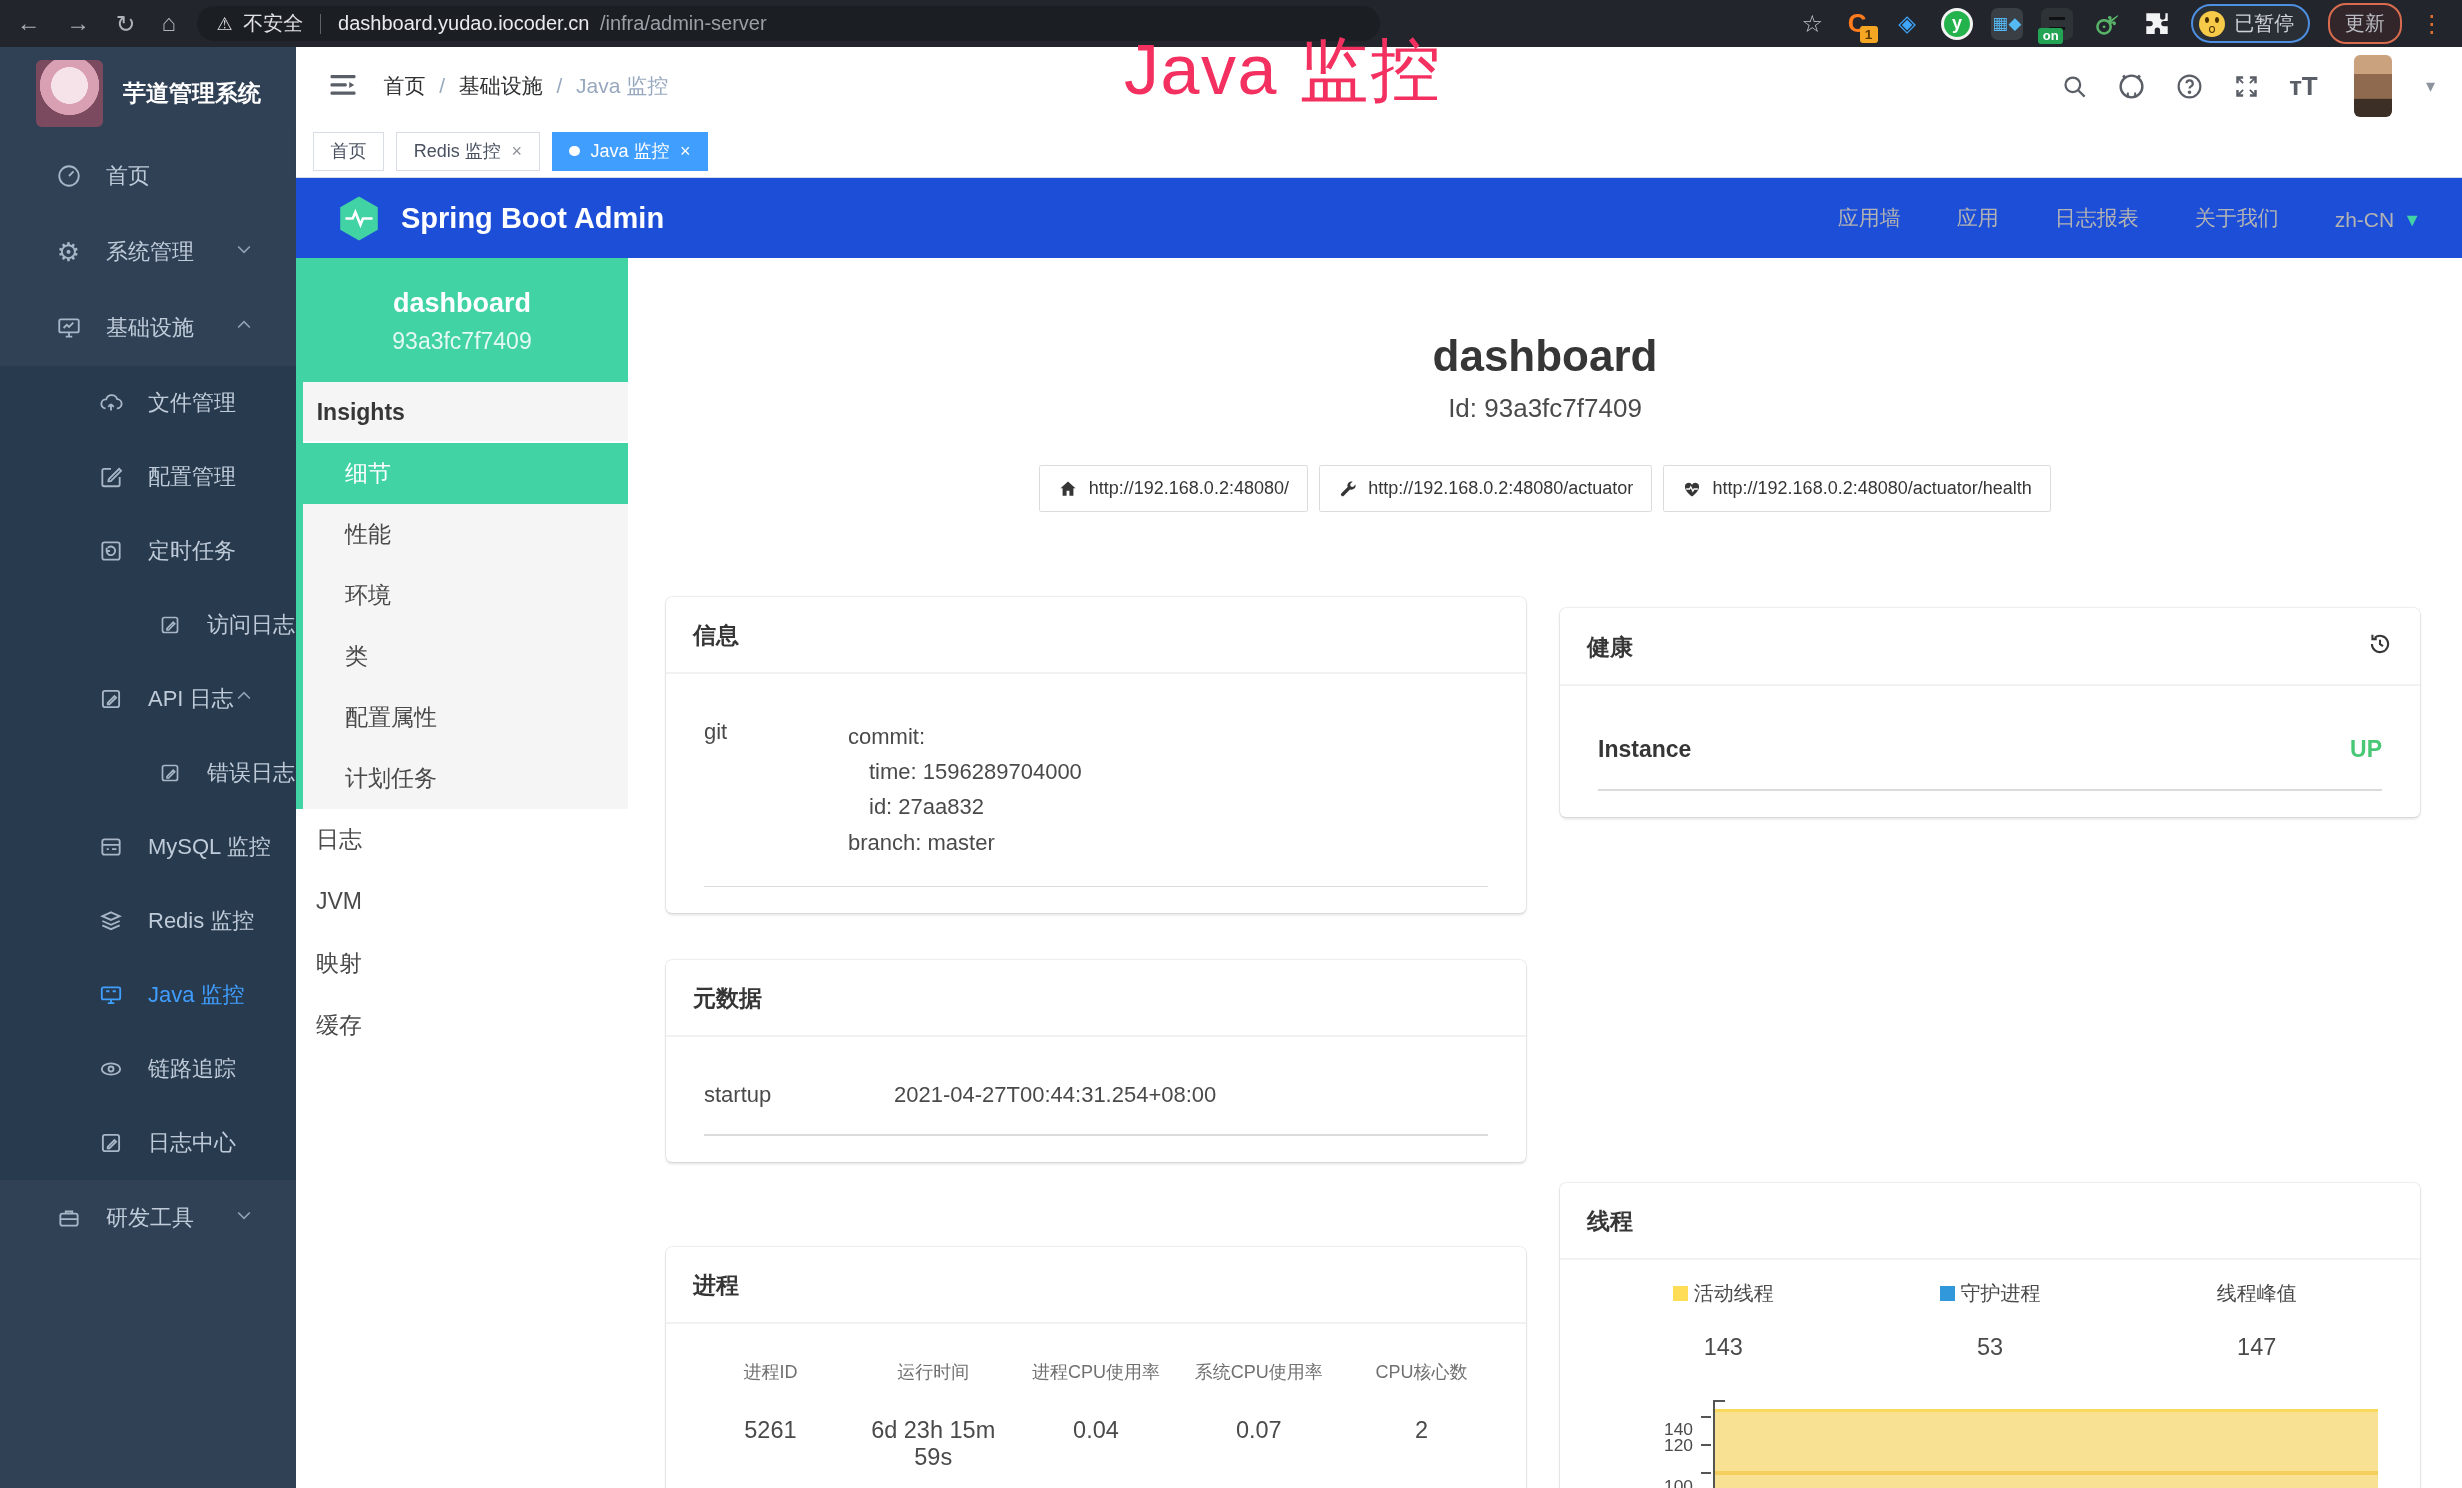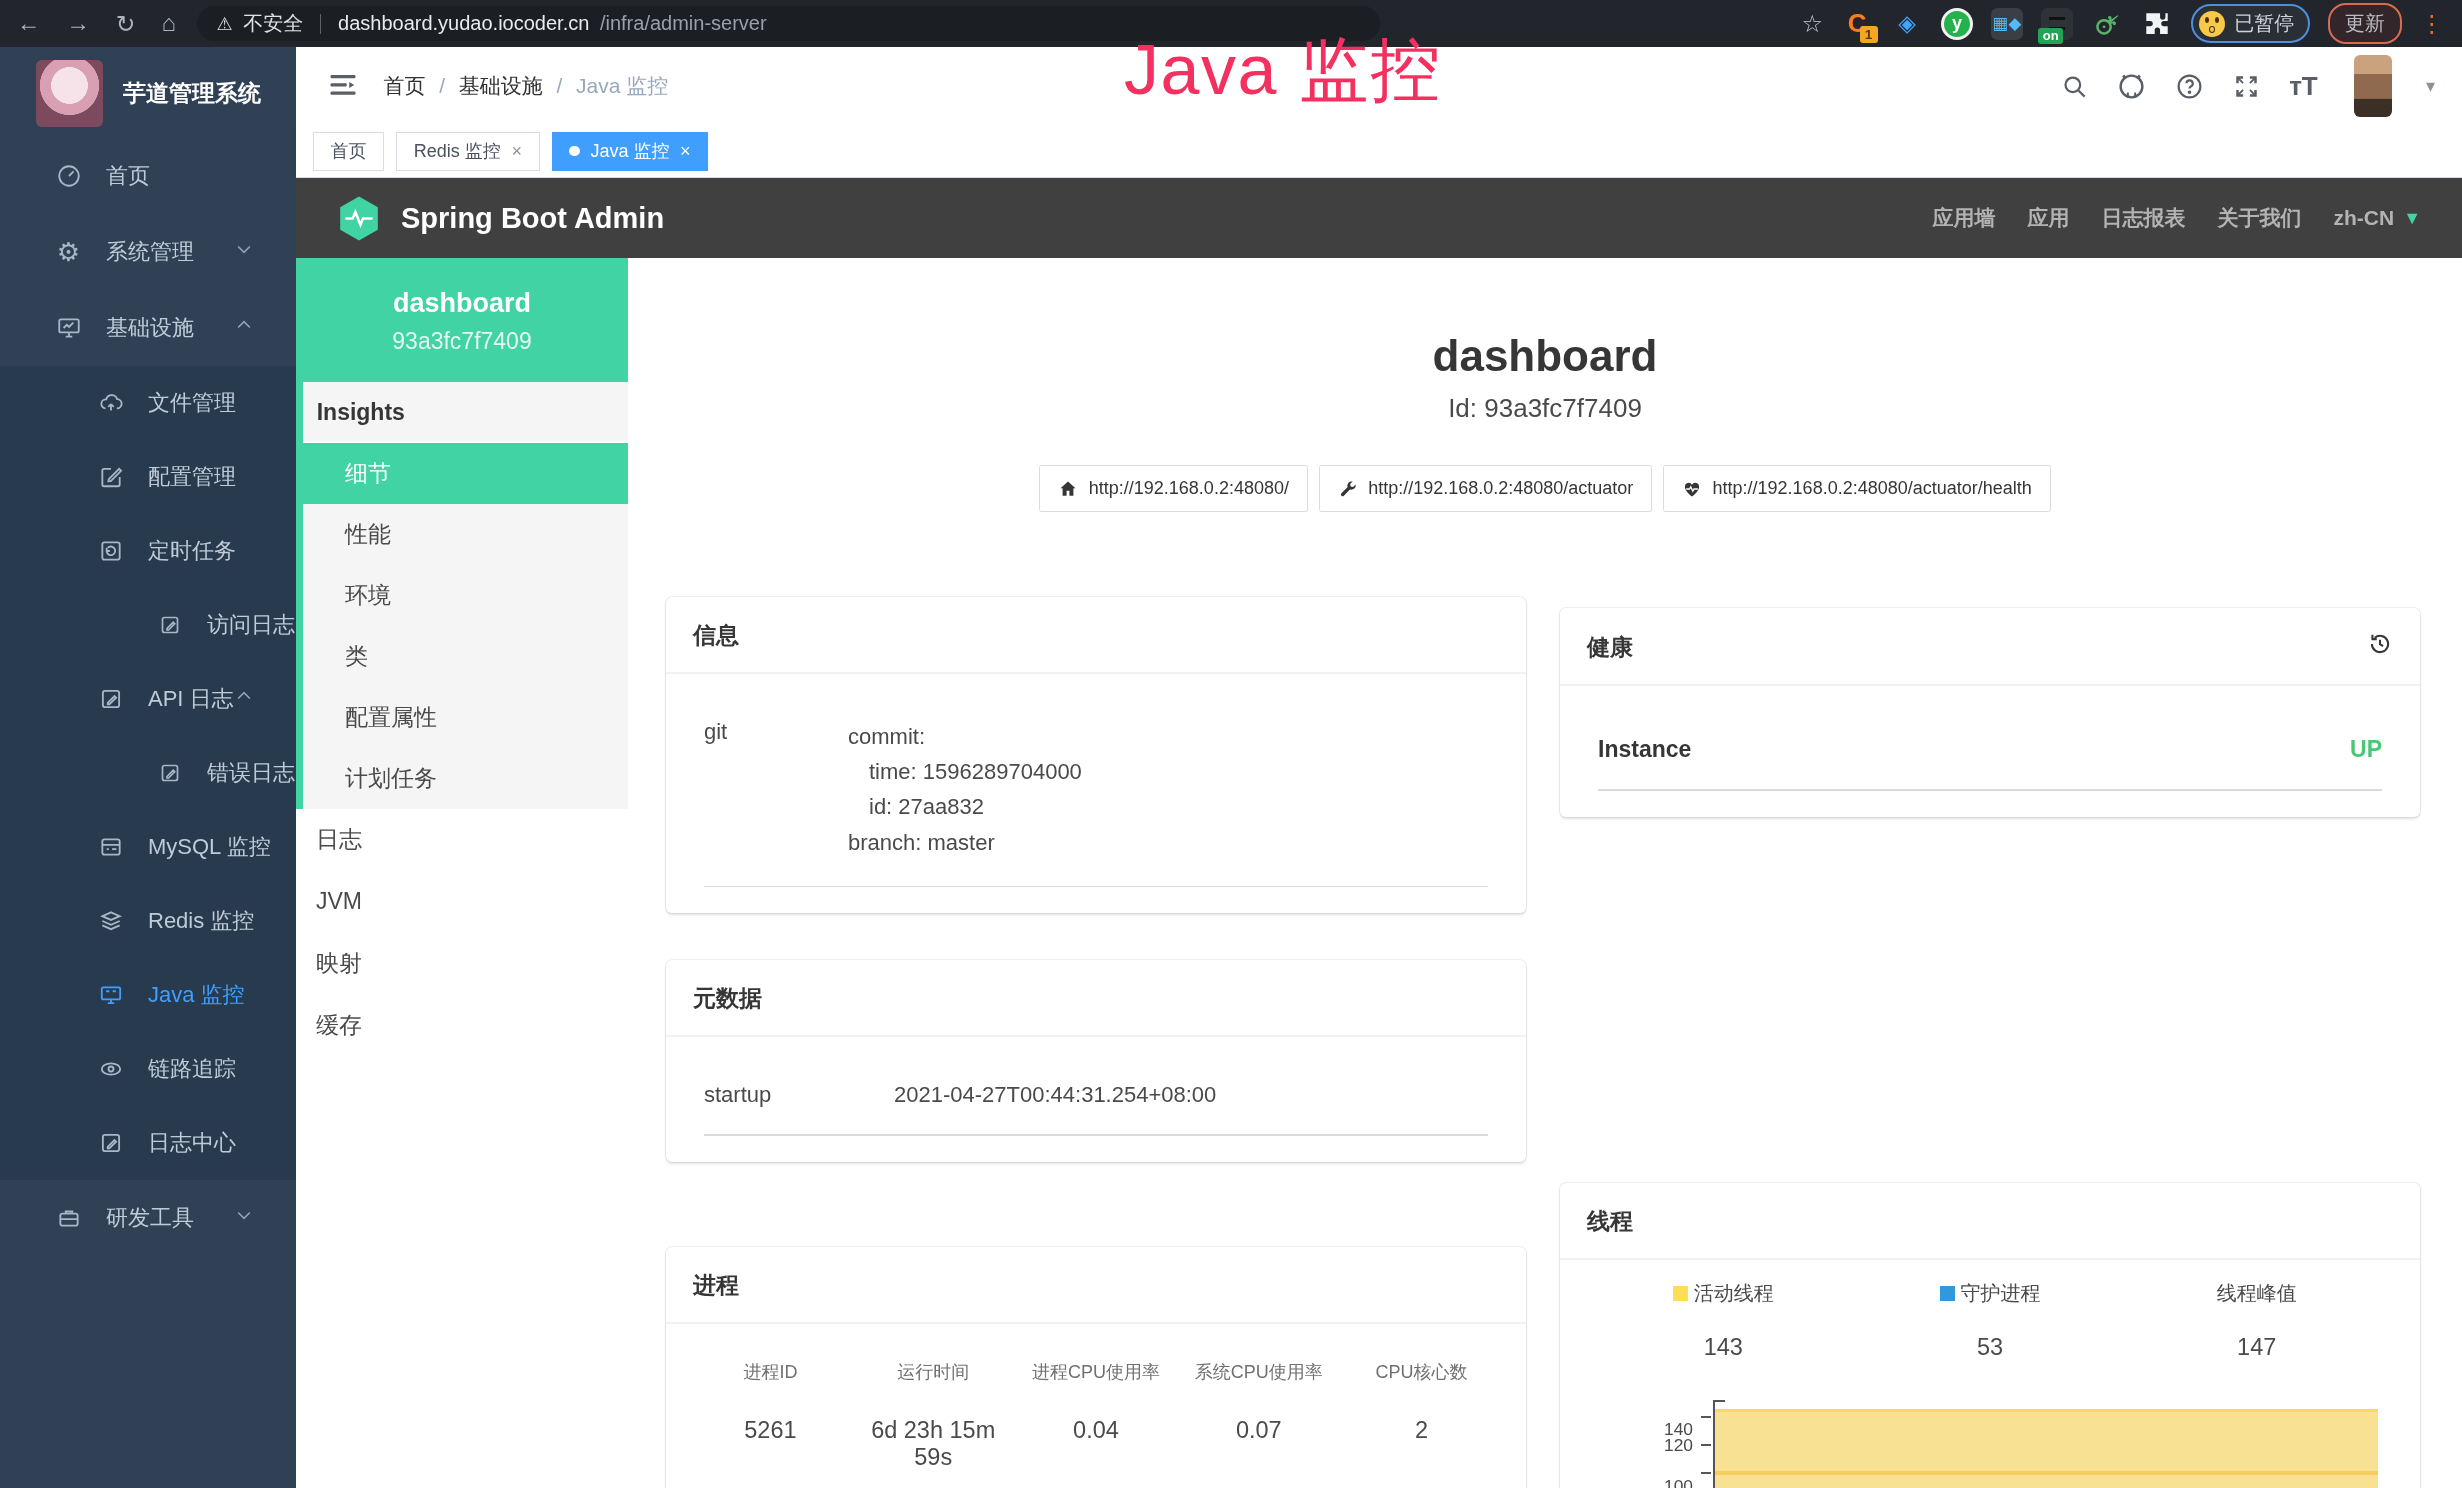--- a/index.html
+++ b/index.html
@@ -82,24 +82,24 @@
   .tagsbar { height:53px; border-bottom:0.8px solid #d8dce5; box-shadow:0 0.8px 2.3px rgba(0,0,0,.06);
              display:flex; align-items:center; gap:12px; padding:0 16.7px; }
   .tab { height:39px; display:flex; align-items:center; gap:10.6px; padding:0 16.7px; border:0.8px solid #d8dce5;
          background:#fff; font-size:18px; color:#495060; cursor:pointer; }
   .tab .x { color:#909399; font-size:18px; }
   .tab.active { background:#409eff; border-color:#409eff; color:#fff; }
   .tab.active .x { color:#fff; }
   .tab .dot { width:10.6px; height:10.6px; border-radius:50%; background:#fff; }
 
   
-  .sba-nav { height:80px; background:#404040; display:flex; align-items:center; padding:0 41px; }
+  .sba-nav { height:80px; background:#1d4ed8; display:flex; align-items:center; padding:0 41px; }
   .sba-logo { width:44px; height:47px; margin-right:20px; }
   .sba-brand { color:#fff; font-size:29px; font-weight:700; }
-  .sba-links { margin-left:auto; display:flex; align-items:center; gap:32px; font-size:21px; color:#b3b3b3;font-weight:bold; }
+  .sba-links { margin-left:auto; display:flex; align-items:flex-end; gap:56px; font-size:21px; color:#b3b3b3; }
   .sba-locale { display:flex; align-items:center; gap:9px; }
   .sba-locale .v { color:#42d3a5; font-size:18px; }
 
   
   .sba-body { flex:1; display:flex; min-height:0; }
   .sba-side { width:332px; flex-shrink:0; background:#fff; display:flex; flex-direction:column; }
   .side-head { background:#42d3a5; color:#fff; text-align:center; padding:30px 7.6px 27px; }
   .side-app { font-size:27px; font-weight:700; }
   .side-id { font-size:23px; color:rgba(255,255,255,.85); margin-top:9px; }
   .insights { border-left:7.6px solid #42d3a5; background:#f5f5f5; }

